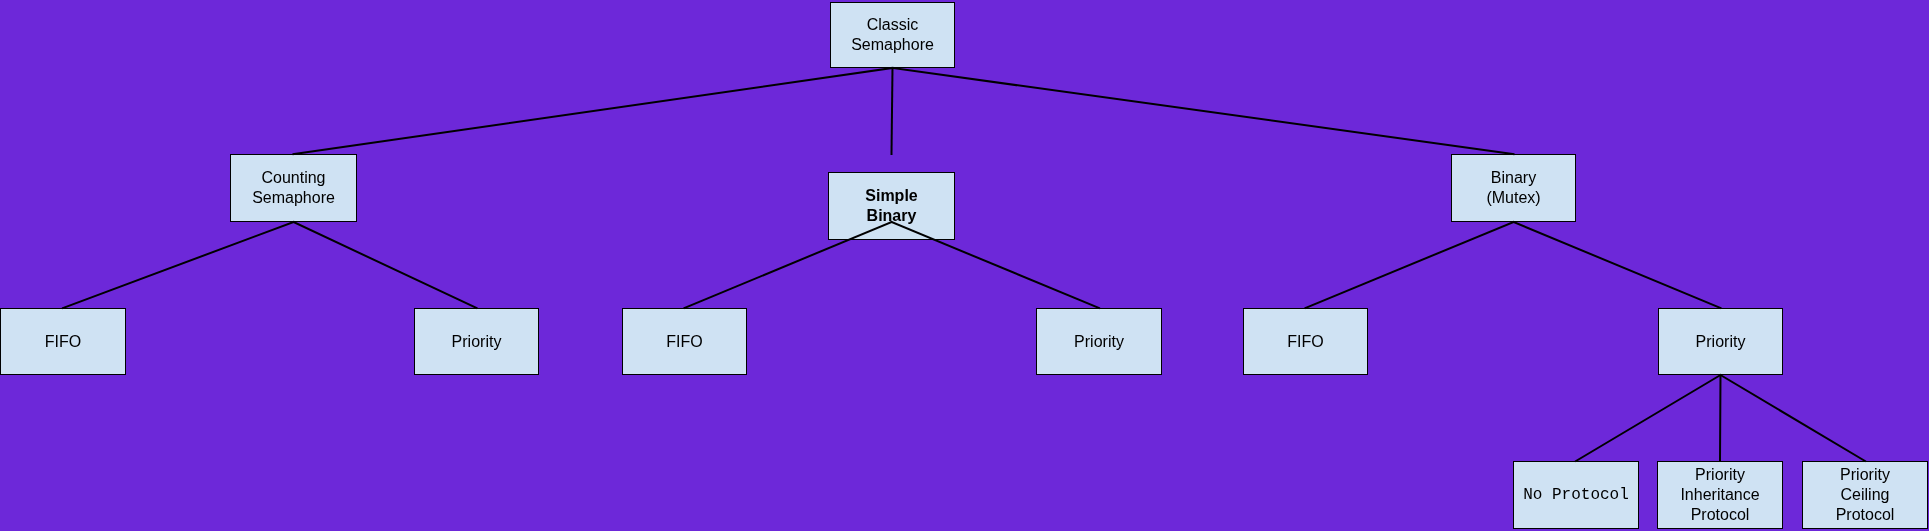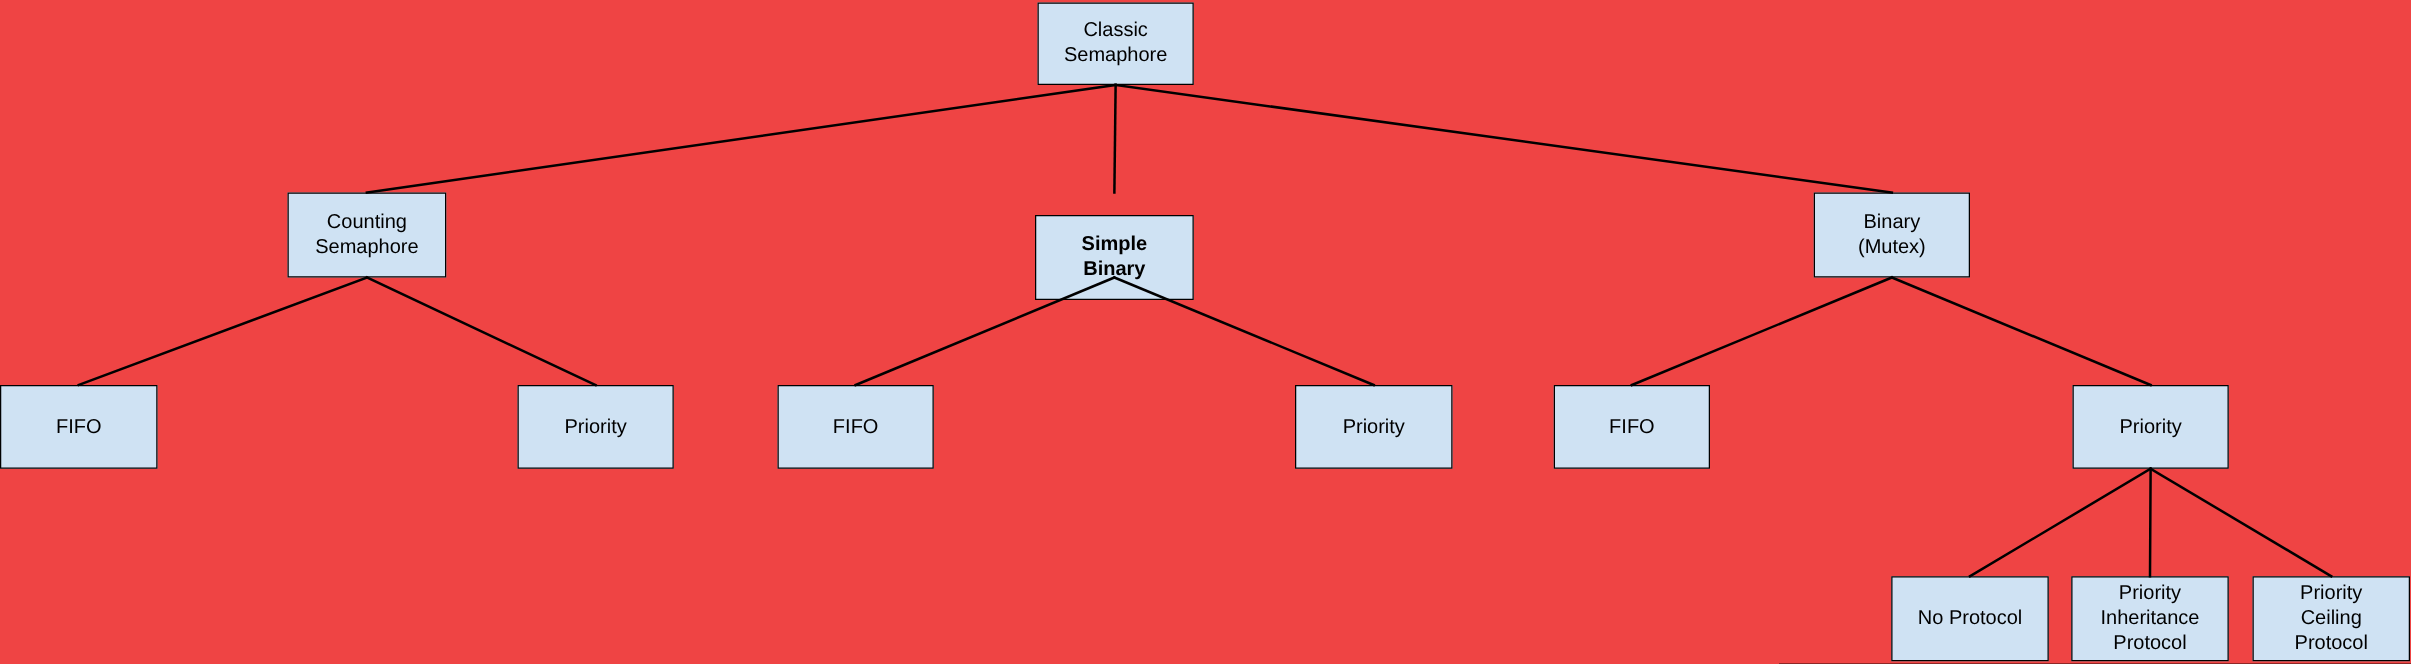--- a/index.html
+++ b/index.html
@@ -4,21 +4,21 @@
 <style>
   html, body {
     margin: 0;
     padding: 0;
     background: #000000;
   }
   .canvas {
     position: relative;
     width: 1929px;
     height: 531px;
-    background: #ef4444;
+    background: #6d28d9;
     overflow: hidden;
     font-family: "Liberation Sans", sans-serif;
   }
   .node {
     position: absolute;
     box-sizing: border-box;
     background: #cfe2f3;
     border: 1px solid #000000;
     color: #000000;
     font-size: 16px;
@@ -75,21 +75,21 @@
   <div class="node" style="left:1451px; top:154px; width:125px; height:68px;">Binary
 (Mutex)</div>
 
   <div class="node" style="left:0px; top:308px; width:126px; height:67px;">FIFO</div>
   <div class="node" style="left:414px; top:308px; width:125px; height:67px;">Priority</div>
   <div class="node" style="left:622px; top:308px; width:125px; height:67px;">FIFO</div>
   <div class="node" style="left:1036px; top:308px; width:126px; height:67px;">Priority</div>
   <div class="node" style="left:1243px; top:308px; width:125px; height:67px;">FIFO</div>
   <div class="node" style="left:1658px; top:308px; width:125px; height:67px;">Priority</div>
 
-  <div class="node" style="left:1513px; top:461px; width:126px; height:68px;">No Protocol</div>
+  <div class="node" style="left:1513px; top:461px; width:126px; height:68px;font-family:Liberation Mono, monospace;">No Protocol</div>
   <div class="node" style="left:1657px; top:461px; width:126px; height:68px;">Priority
 Inheritance
 Protocol</div>
   <div class="node" style="left:1802px; top:461px; width:126px; height:68px;">Priority
 Ceiling
 Protocol</div>
 
 </div>
 
 </body></html>

